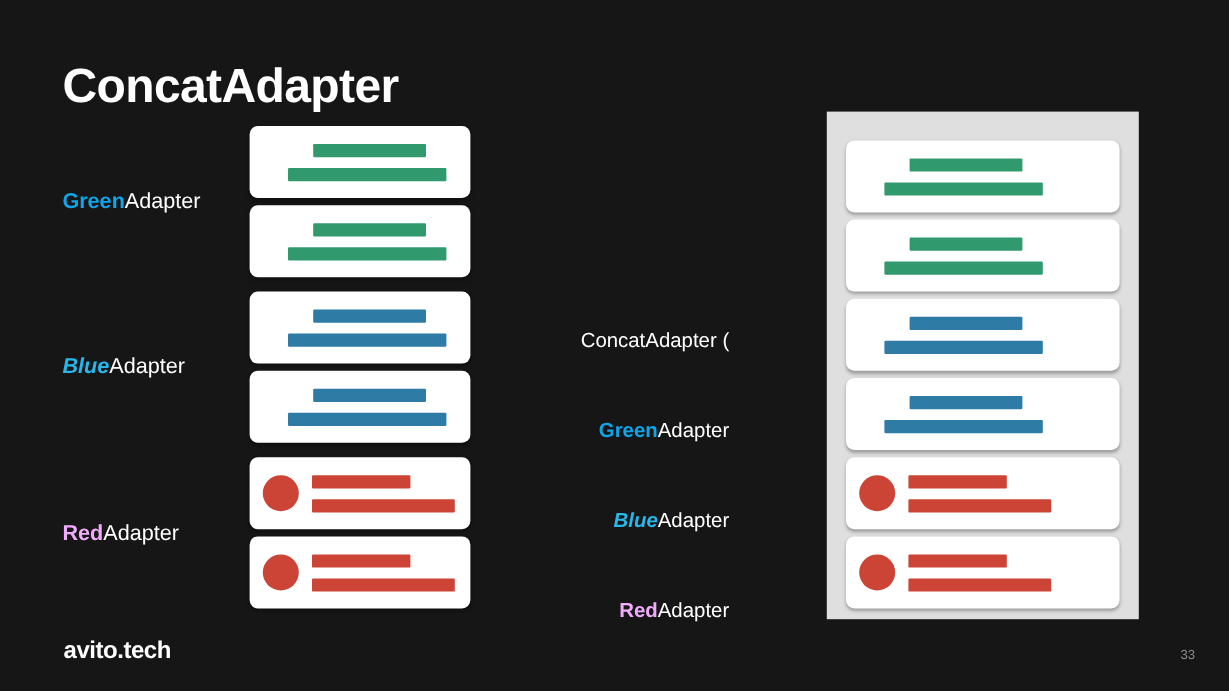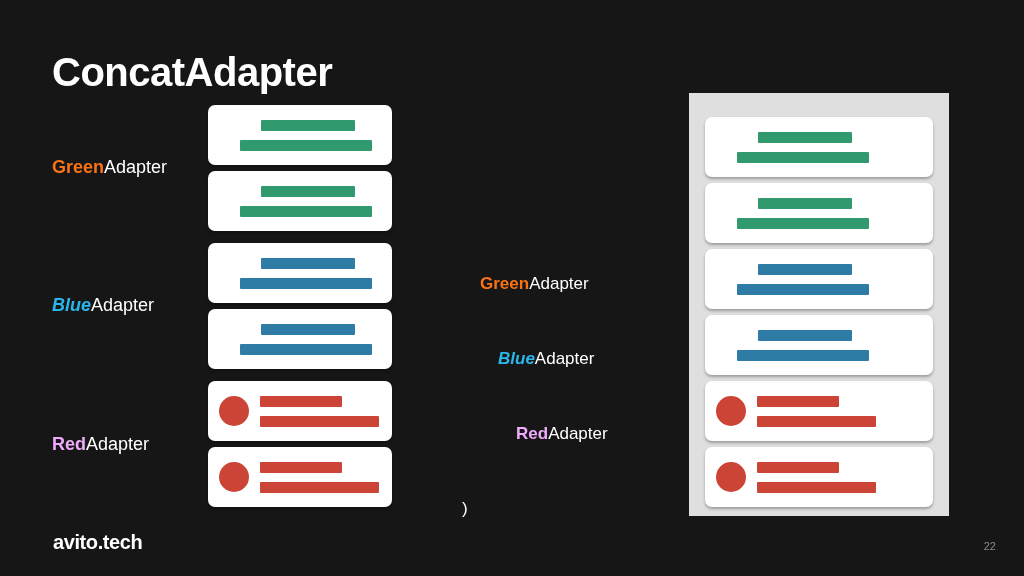--- a/index.html
+++ b/index.html
@@ -8,20 +8,21 @@
     width:1024px; height:576px;
     background:#161616;
     font-family:"Liberation Sans", sans-serif;
     overflow:hidden;
   }
 
   .slide {
     position:relative;
     width:1024px; height:576px;
     background:#161616;
+    text-align:right;
   }
 
   
   .slide-title {
     position:absolute;
     left:52px; top:50px;
     font-size:40px;
     font-weight:bold;
     color:#ffffff;
     letter-spacing:-0.5px;
@@ -165,21 +166,21 @@
     letter-spacing:-0.4px;
   }
   .page-number {
     position:absolute;
     right:28px; bottom:24px;
     font-size:11px;
     color:#8a8a8a;
   }
 
   
-  .c-green { color:#f97316; }
+  .c-green { color:#0ea5e9; }
   .c-blue  { color:#29b6ea;font-style:italic; }
   .c-red   { color:#f0abfc; }
 </style>
 </head>
 <body>
 
 <div class="slide">
 
   <div class="slide-title">ConcatAdapter</div>
 
@@ -228,20 +229,21 @@
     <div class="card card-avatar fill-red">
       <div class="avatar"></div>
       <div class="lines">
         <div class="bar-top"></div>
         <div class="bar-bottom"></div>
       </div>
     </div>
   </div>
 
   <div class="code-block">
+    <span class="line">ConcatAdapter (</span>
     <span class="line indent-1"><span class="kw c-green">Green</span><span>Adapter</span></span>
     <span class="line indent-2"><span class="kw c-blue">Blue</span><span>Adapter</span></span>
     <span class="line indent-3"><span class="kw c-red">Red</span><span>Adapter</span></span>
     <span class="line">)</span>
   </div>
 
   <div class="concat-panel">
     <div class="panel-inner">
 
       <div class="card card-stack fill-green">
@@ -275,15 +277,15 @@
           <div class="bar-top"></div>
           <div class="bar-bottom"></div>
         </div>
       </div>
 
     </div>
   </div>
 
   <div class="footer-logo">avito.tech</div>
 
-  <div class="page-number">22</div>
+  <div class="page-number">33</div>
 
 </div>
 
 </body></html>

